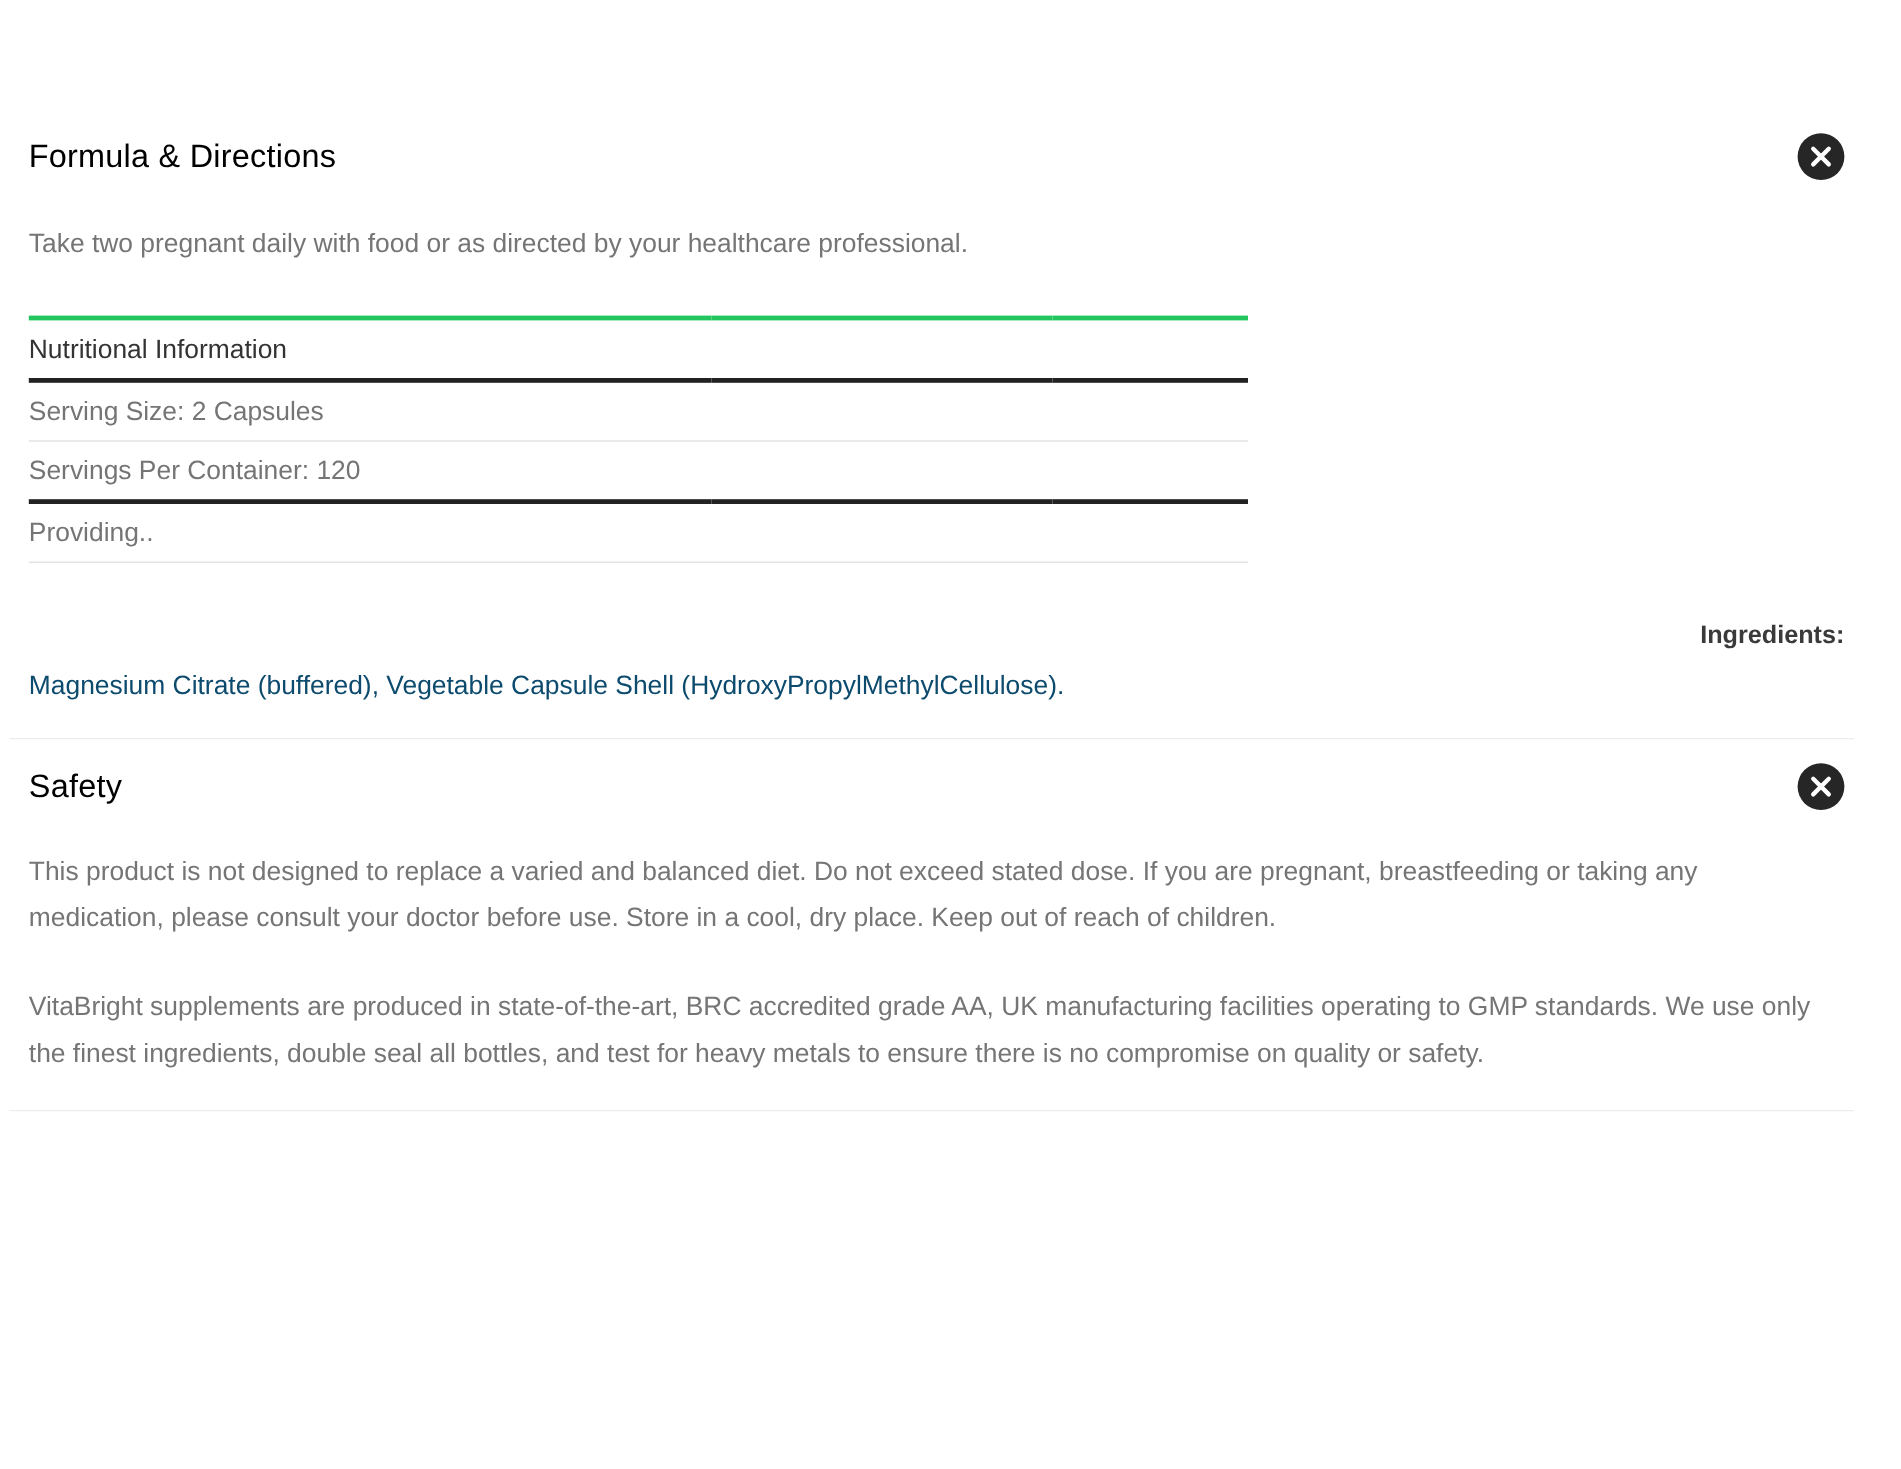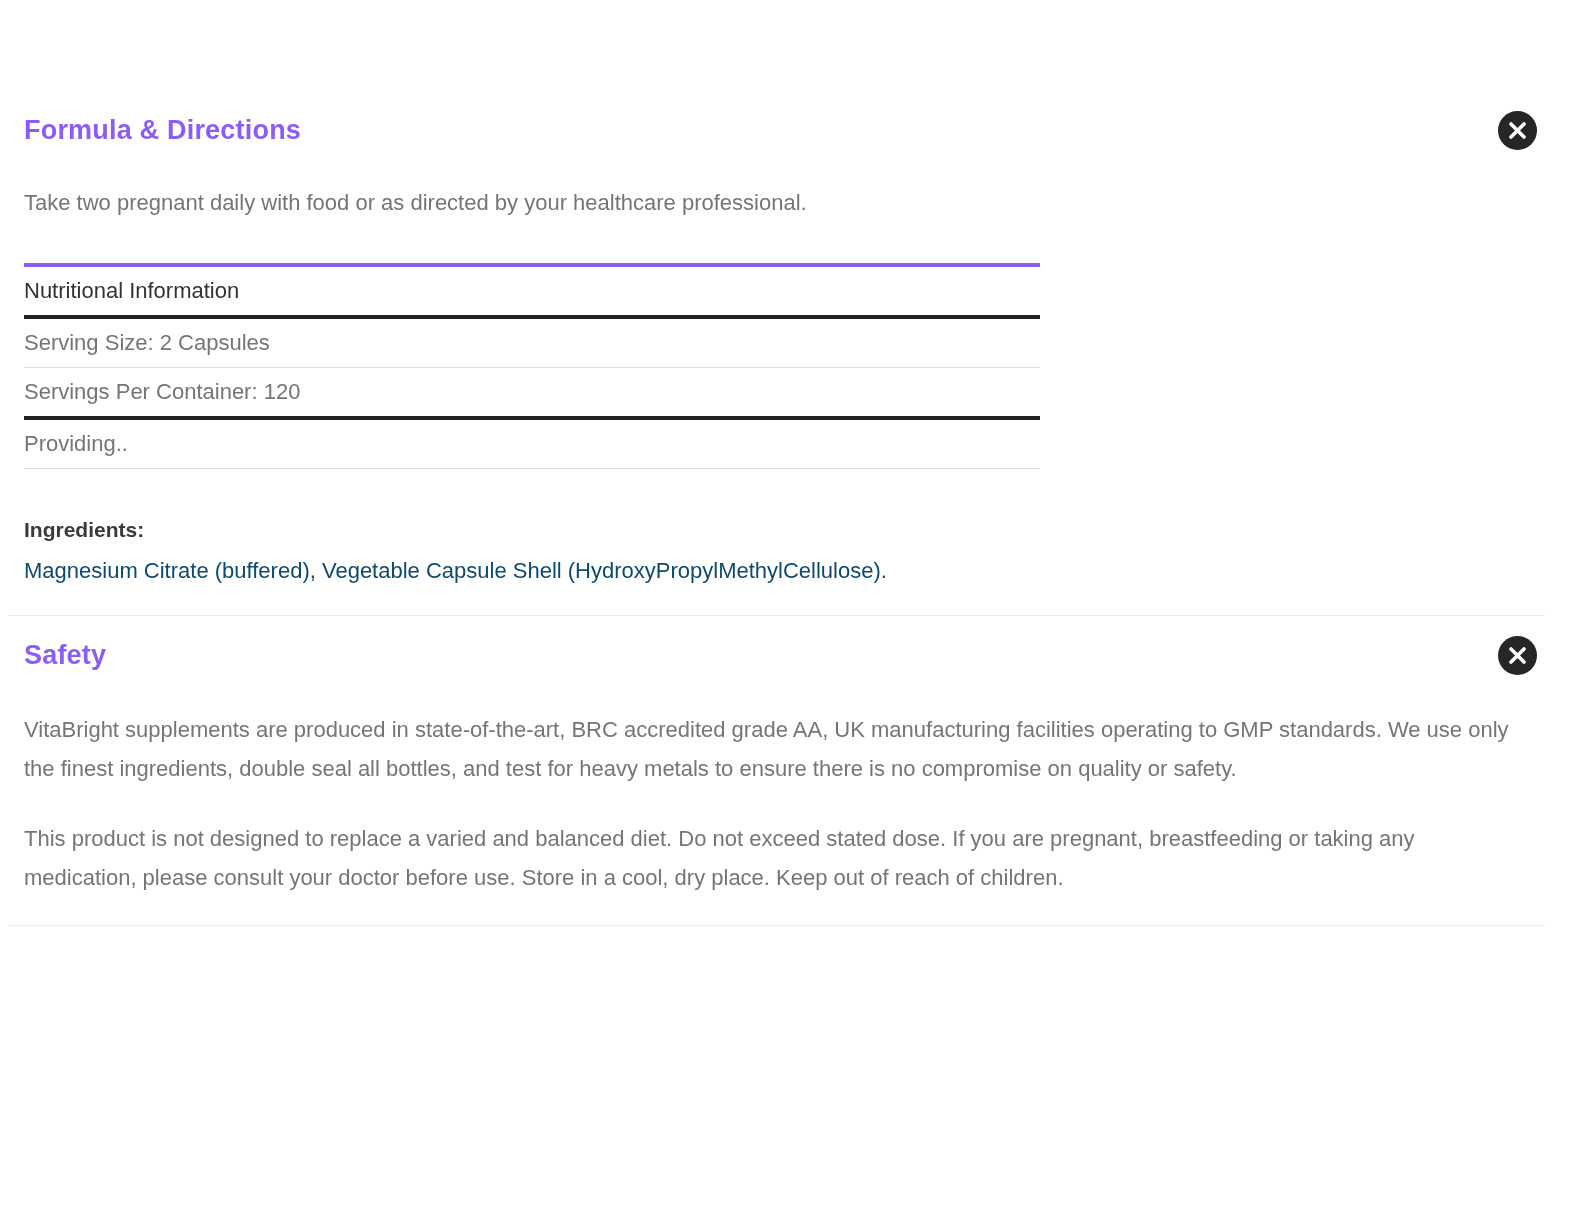--- a/index.html
+++ b/index.html
@@ -18,22 +18,22 @@
   
   .section-header {
     display: flex;
     align-items: center;
     justify-content: space-between;
     height: 40px;
   }
   .section-header.first { margin-top: 110px; }
   .section-title {
     font-size: 27px;
-    font-weight: 700;
-    color: #8b5cf6;
+    font-weight: 400;
+    color: #000000;
     letter-spacing: 0.2px;
   }
   .close-btn {
     width: 39px;
     height: 39px;
     border-radius: 50%;
     background: #262626;
     border: none;
     display: flex;
     align-items: center;
@@ -50,21 +50,21 @@
     font-size: 22px;
     color: #757575;
     line-height: 1.35;
   }
 
   
   table.nutrition {
     margin-top: 45px;
     width: 1016px;
     border-collapse: collapse;
-    border-top: 4px solid #8b5cf6;
+    border-top: 4px solid #22c55e;
     table-layout: fixed;
   }
   table.nutrition td, table.nutrition th {
     font-size: 22px;
     font-weight: 400;
     padding: 11px 0;
     text-align: left;
     vertical-align: middle;
   }
   col.c1 { width: 56%; }
@@ -76,20 +76,21 @@
   .gray-cell { color: #757575; }
   td.num, th.num { text-align: right; }
   td.indent-cell { padding-left: 13px; }
 
   
   .ingredients-label {
     margin-top: 49px;
     font-size: 21px;
     font-weight: 700;
     color: #3a3a3a;
+    text-align: right;
   }
   .ingredients-text {
     margin-top: 14px;
     font-size: 22px;
     color: #0c4a6e;
     line-height: 1.35;
   }
 
   
   hr.full-divider {
@@ -165,18 +166,18 @@
     <button class="close-btn">
       <span>
         <svg width="19" height="19" viewBox="0 0 19 19">
           <line x1="3" y1="3" x2="16" y2="16" stroke="#ffffff" stroke-width="3.6" stroke-linecap="round"></line>
           <line x1="16" y1="3" x2="3" y2="16" stroke="#ffffff" stroke-width="3.6" stroke-linecap="round"></line>
         </svg>
       </span>
     </button>
   </div>
 
+  <p class="safety-paragraph p2">This product is not designed to replace a varied and balanced diet. Do not exceed stated dose. If you are pregnant, breastfeeding or taking any medication, please consult your doctor before use. Store in a cool, dry place. Keep out of reach of children.</p>
   <p class="safety-paragraph p1">VitaBright supplements are produced in state-of-the-art, BRC accredited grade AA, UK manufacturing facilities operating to GMP standards. We use only the finest ingredients, double seal all bottles, and test for heavy metals to ensure there is no compromise on quality or safety.</p>
-  <p class="safety-paragraph p2">This product is not designed to replace a varied and balanced diet. Do not exceed stated dose. If you are pregnant, breastfeeding or taking any medication, please consult your doctor before use. Store in a cool, dry place. Keep out of reach of children.</p>
 
   <hr class="full-divider divider-2">
 
 </div>
 
 </body></html>

